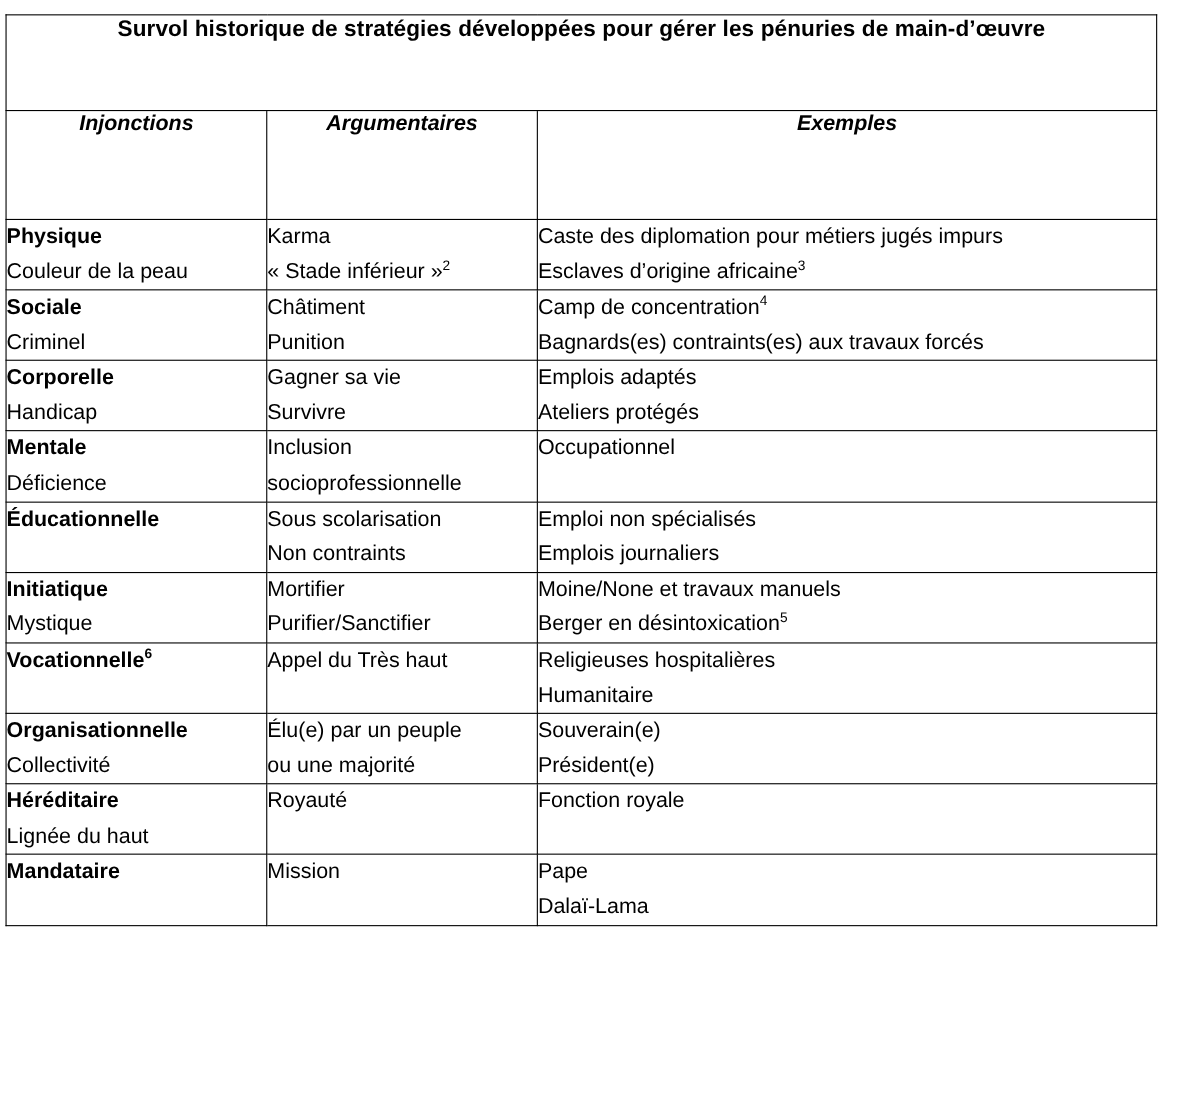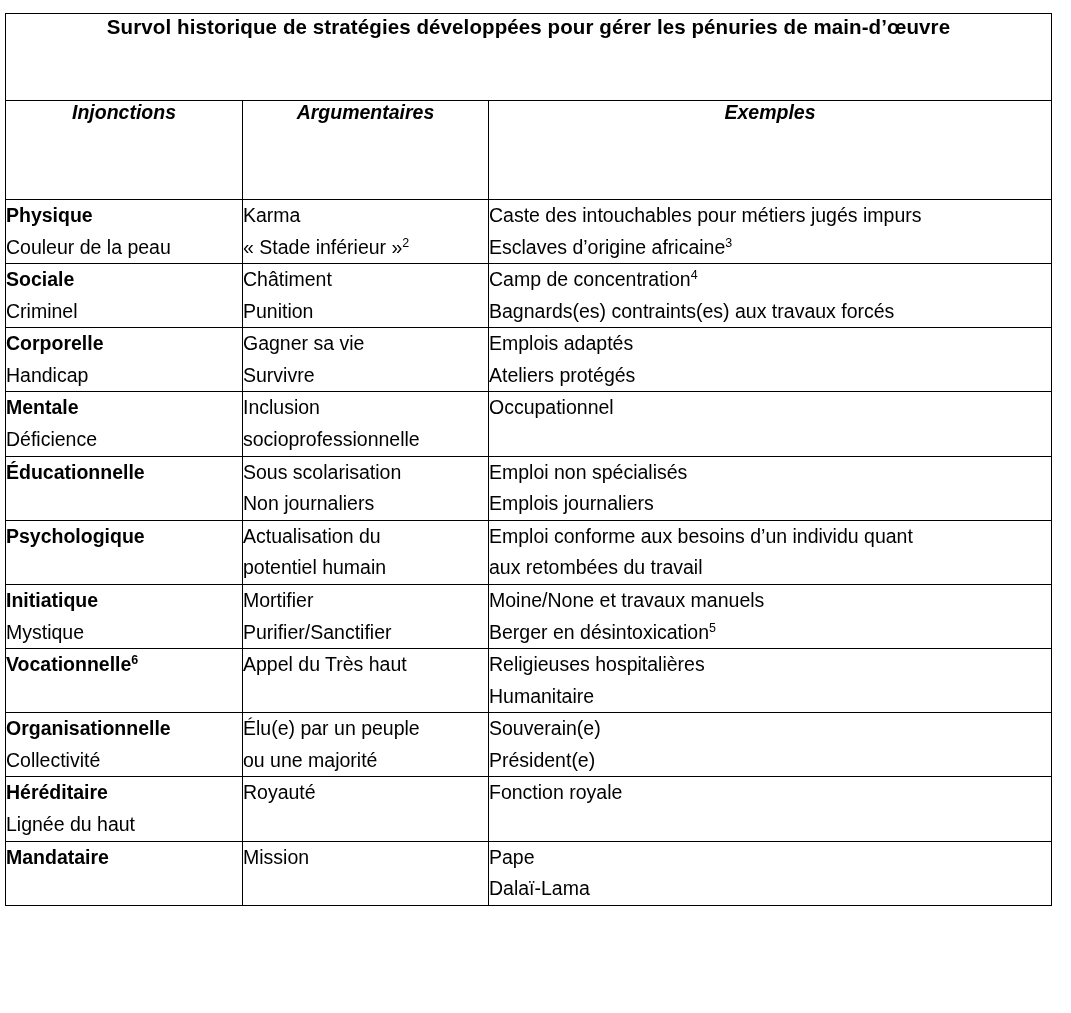--- a/index.html
+++ b/index.html
@@ -119,21 +119,21 @@
     <tr>
           <td class="c-injonction">
             <span class="line bold">Physique</span>
             <span class="line">Couleur de la peau</span>
           </td>
           <td class="c-argument">
             <span class="line">Karma</span>
             <span class="line">« Stade inférieur »<sup>2</sup></span>
           </td>
           <td class="c-exemple">
-            <span class="line">Caste des intouchables pour métiers jugés impurs</span>
+            <span class="line">Caste des diplomation pour métiers jugés impurs</span>
             <span class="line">Esclaves d’origine africaine<sup>3</sup></span>
           </td>
         </tr>
         <tr>
           <td class="c-injonction">
             <span class="line bold">Sociale</span>
             <span class="line">Criminel</span>
           </td>
           <td class="c-argument">
             <span class="line">Châtiment</span>
@@ -172,39 +172,25 @@
             <span class="line empty">&nbsp;</span>
           </td>
         </tr>
         <tr>
           <td class="c-injonction">
             <span class="line bold">Éducationnelle</span>
             <span class="line empty">&nbsp;</span>
           </td>
           <td class="c-argument">
             <span class="line">Sous scolarisation</span>
-            <span class="line">Non journaliers</span>
+            <span class="line">Non contraints</span>
           </td>
           <td class="c-exemple">
             <span class="line">Emploi non spécialisés</span>
             <span class="line">Emplois journaliers</span>
-          </td>
-        </tr>
-        <tr>
-          <td class="c-injonction">
-            <span class="line bold">Psychologique</span>
-            <span class="line empty">&nbsp;</span>
-          </td>
-          <td class="c-argument">
-            <span class="line">Actualisation du</span>
-            <span class="line">potentiel humain</span>
-          </td>
-          <td class="c-exemple">
-            <span class="line">Emploi conforme aux besoins d’un individu quant</span>
-            <span class="line">aux retombées du travail</span>
           </td>
         </tr>
         <tr>
           <td class="c-injonction">
             <span class="line bold">Initiatique</span>
             <span class="line">Mystique</span>
           </td>
           <td class="c-argument">
             <span class="line">Mortifier</span>
             <span class="line">Purifier/Sanctifier</span>

